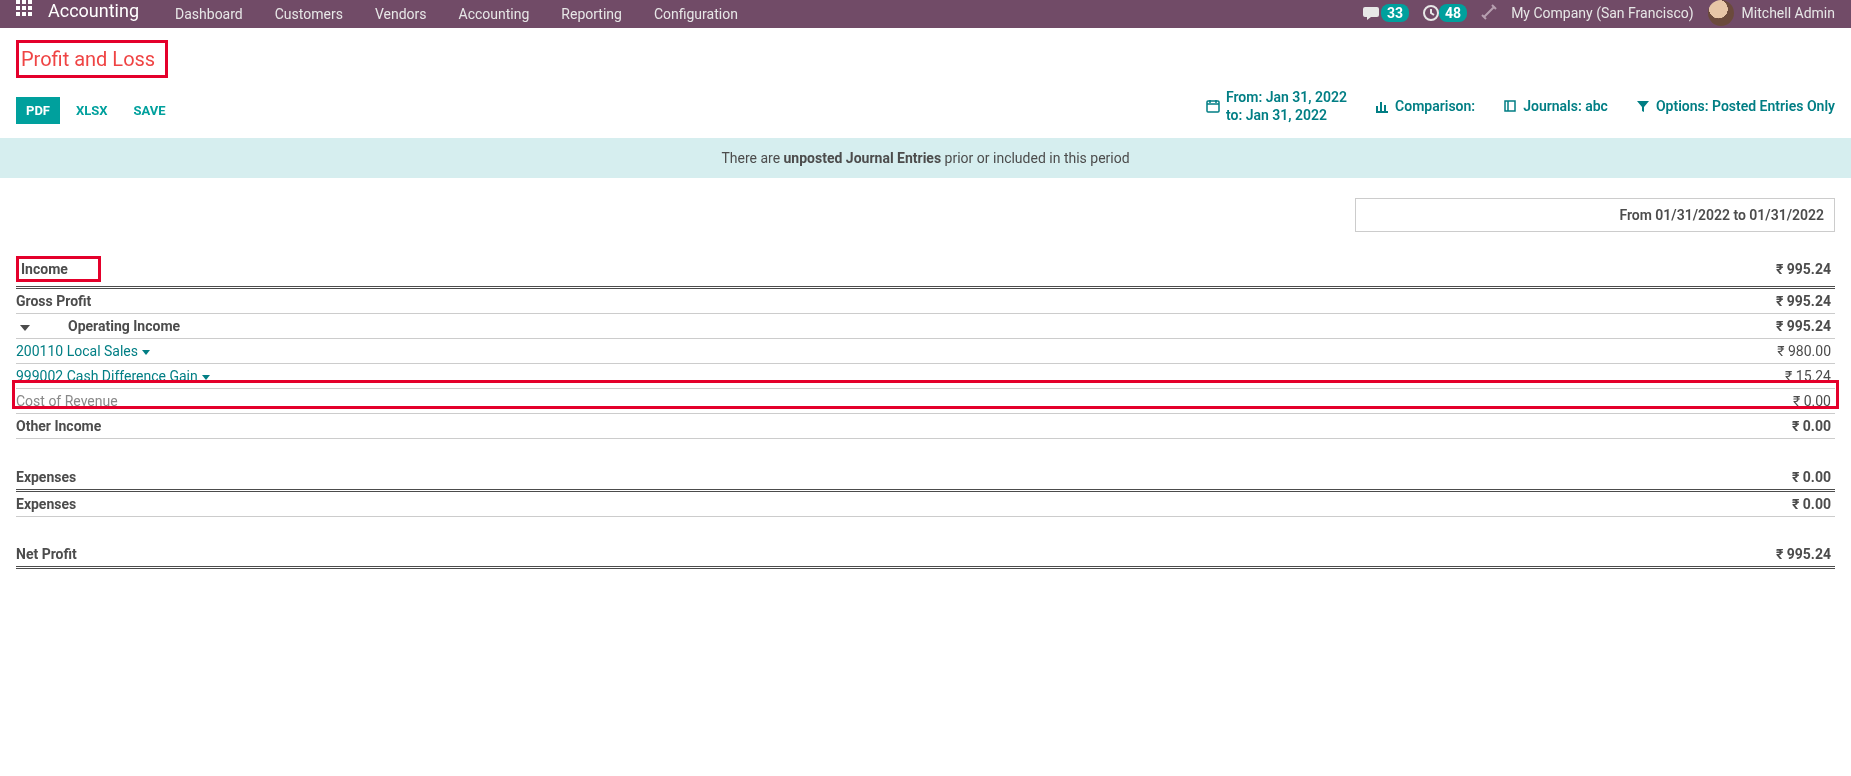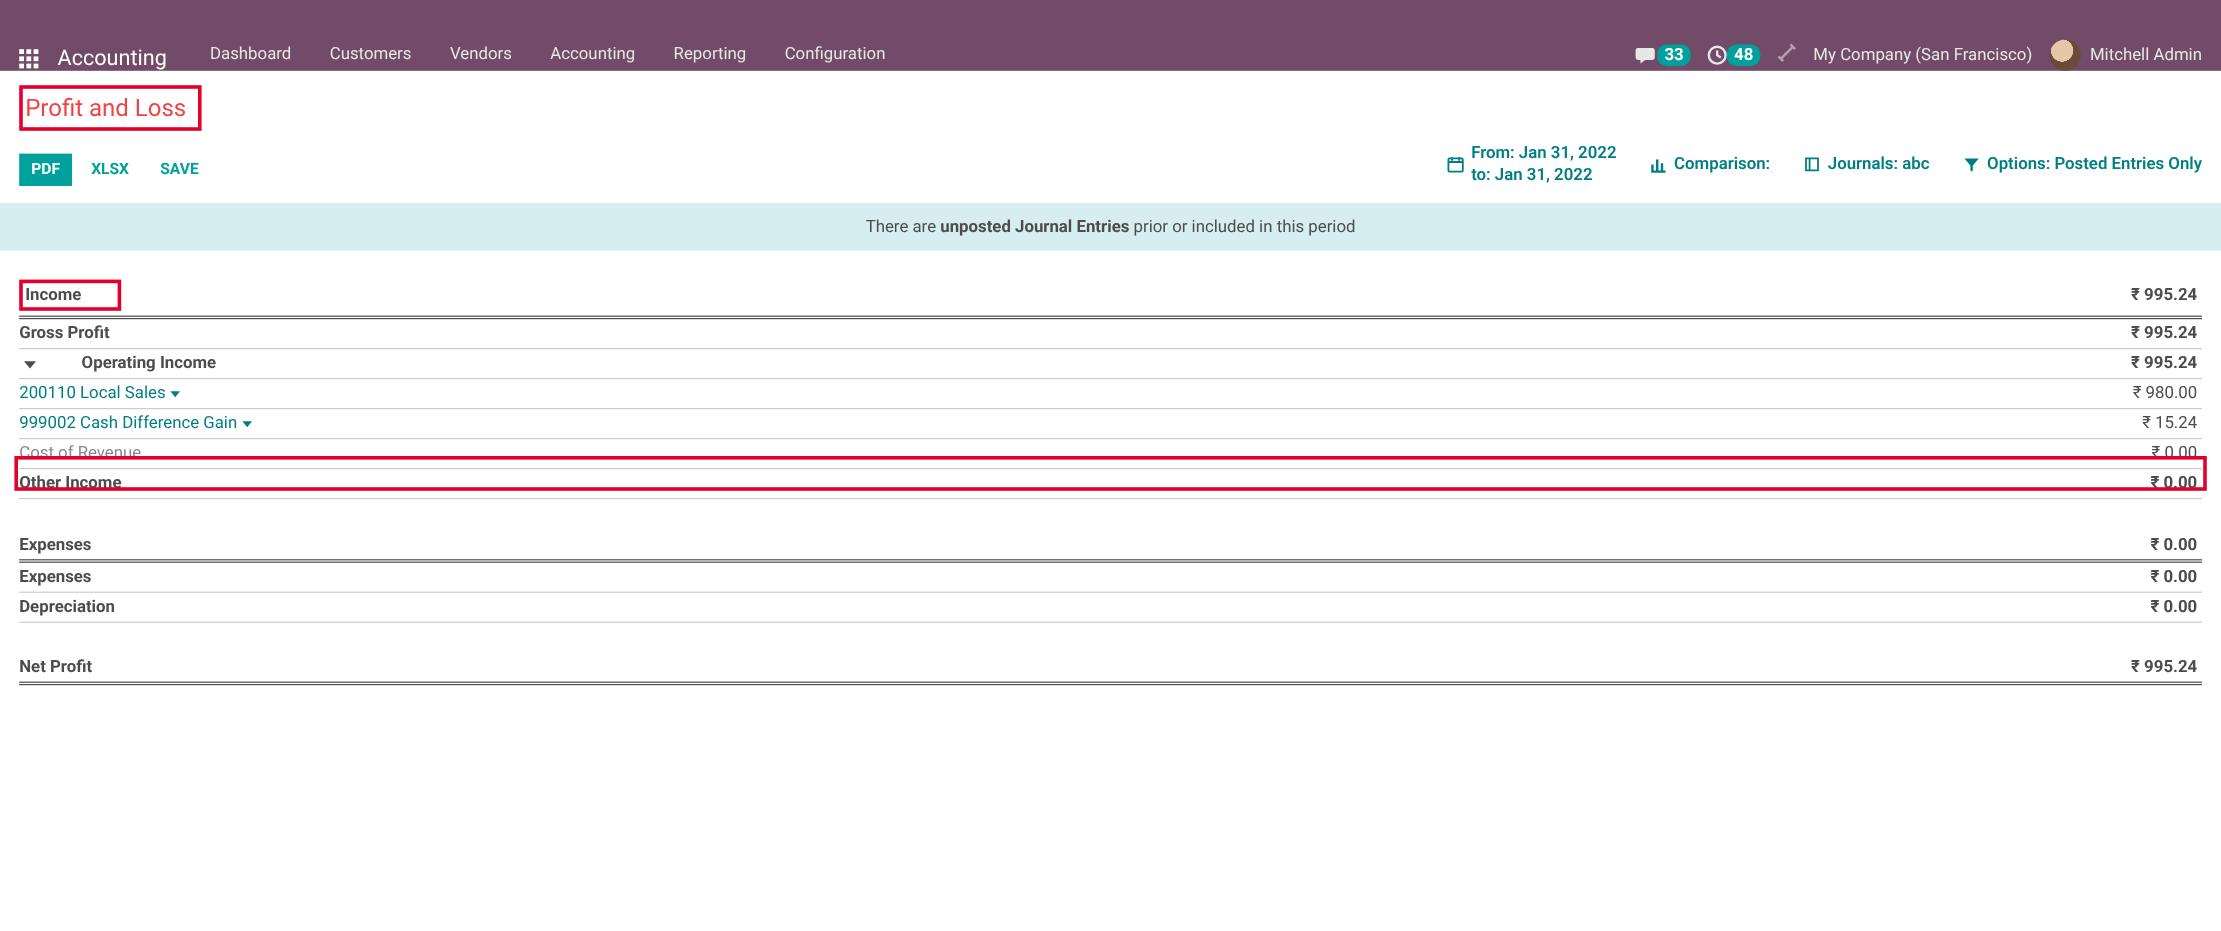--- a/index.html
+++ b/index.html
@@ -1,19 +1,19 @@
 <!DOCTYPE html>
 <html><head>
 <meta charset="utf-8">
 <style>
 * { box-sizing: border-box; margin: 0; padding: 0; }
 body { font-family: -apple-system, BlinkMacSystemFont, "Segoe UI", Roboto, Helvetica, Arial, sans-serif; font-size: 13px; color: #4c4c4c; background: #fff; }
 
 
-.navbar { height: 59px; background: #714b67; color: #fff; display: flex; align-items: flex-end; padding: 0 16px; }
+.navbar { height: 28px; background: #714b67; color: #fff; display: flex; align-items: flex-start; padding: 0 16px; }
 .apps { width: 18px; height: 18px; display: grid; grid-template-columns: repeat(3, 4px); grid-template-rows: repeat(3, 4px); gap: 2px; margin-right: 14px; cursor:pointer; }
 .apps span { background: #fff; }
 .brand { font-size: 18px; font-weight: 400; margin-right: 22px; }
 .menu { display: flex; gap: 4px; }
 .menu-item { color: #e7e7e7; padding: 6px 14px; cursor: pointer; font-size: 14px; }
 .navbar-right { margin-left: auto; display: flex; align-items: center; gap: 14px; font-size: 14px; color:#e7e7e7; }
 .badge-wrap { position: relative; display:inline-flex; align-items:center; }
 .badge-count { background:#00a09d; color:#fff; font-size:14px; padding:1px 6px; border-radius:8px; font-weight:bold; }
 .avatar { width:26px; height:26px; border-radius:50%; background: radial-gradient(circle at 40% 35%, #e7c6a7 0 40%, #6b4a3c 41% 100%); display:inline-block; }
 
@@ -149,20 +149,21 @@
       <span>Options: Posted Entries Only</span>
     </span>
   </div>
 </div>
 
 <div class="notice">
   <span>There are </span><strong>unposted Journal Entries</strong><span> prior or included in this period</span>
 </div>
 
 <div class="report">
+  <div class="date-range-cell">From 01/31/2022 to 01/31/2022</div>
 
   <table class="report-table">
 
     <tbody>
         <tr class="head">
       <td class="indent0"><span class="income-box">Income</span></td>
       <td class="amount">₹ 995.24</td>
     </tr>
     <tr class="section row-line">
       <td class="indent1"><span>Gross Profit</span></td>
@@ -197,24 +198,20 @@
         </tr>
 
     <tr class="head">
       <td class="indent0"><span>Expenses</span></td>
       <td class="amount">₹ 0.00</td>
     </tr>
     <tr class="section row-line">
       <td class="indent1"><span>Expenses</span></td>
       <td class="amount">₹ 0.00</td>
     </tr>
-    <tr class="section row-line">
-      <td class="indent1"><span>Depreciation</span></td>
-      <td class="amount">₹ 0.00</td>
-    </tr>
 
     <tr class="spacer">
           <td></td>
           <td></td>
         </tr>
 
     <tr class="head">
       <td class="indent0"><span>Net Profit</span></td>
       <td class="amount">₹ 995.24</td>
     </tr>

